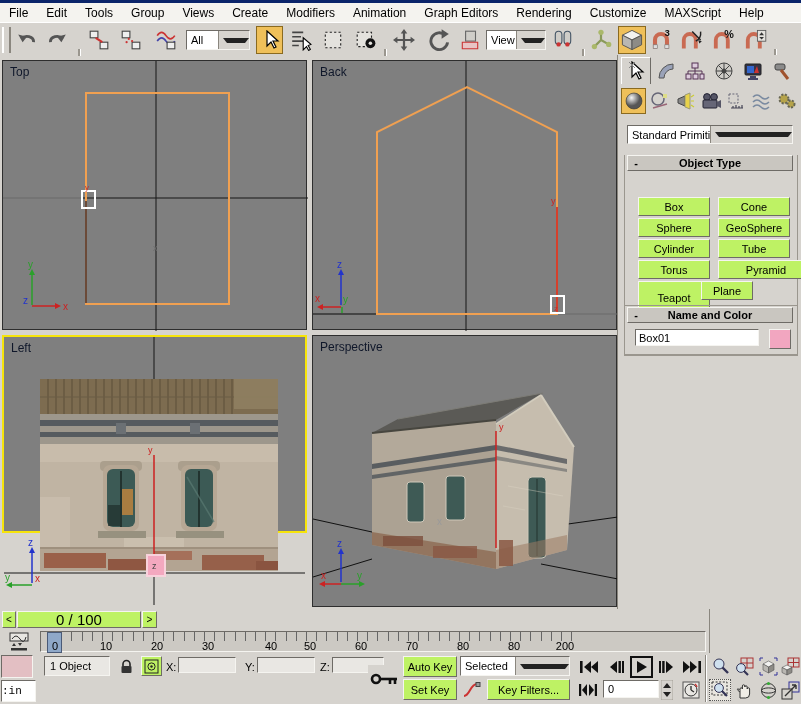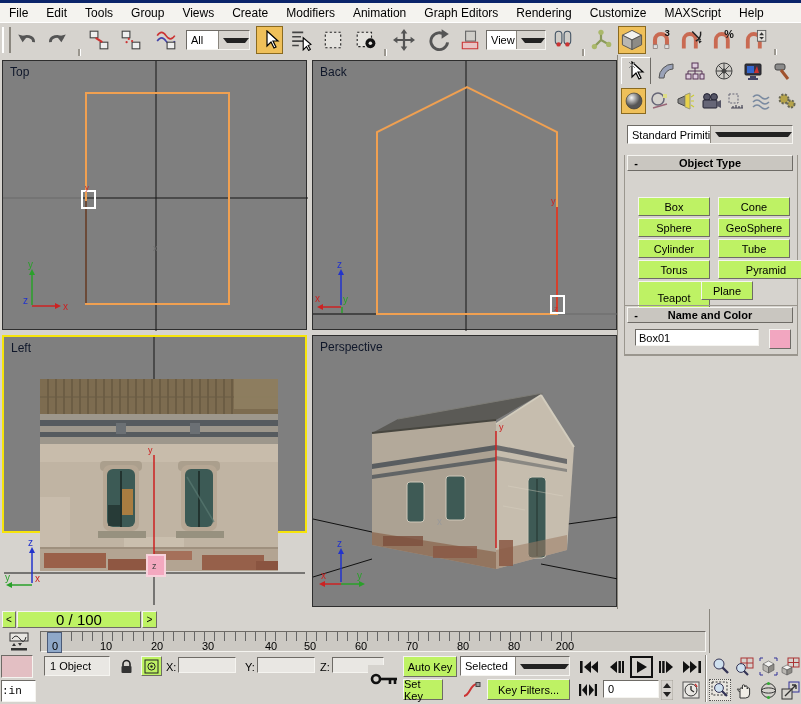--- a/index.html
+++ b/index.html
@@ -570,21 +570,21 @@
     <svg width="30" height="22" viewBox="0 0 30 22">
         <circle cx="6" cy="9" r="4" fill="none" stroke="#111" stroke-width="2.6"></circle>
         <path d="M10 9 H27" stroke="#111" stroke-width="2.6"></path>
         <path d="M20 9 V14 M25 9 V14" stroke="#111" stroke-width="2.6"></path>
       </svg>
   </div>
 
   <div class="abs btn" style="left:403px;top:3px;width:54px;height:21px">
     <span>Auto Key</span>
   </div>
-  <div class="abs btn" style="left:403px;top:26px;width:40px;height:21px">
+  <div class="abs btn" style="left:403px;top:26px;width:54px;height:21px">
     <span>Set Key</span>
   </div>
   <div class="abs dd" style="left:460px;top:3px;width:110px;height:20px">
     <span>Selected</span>
     <span class="ddbtn">
         <span class="tri-down"></span>
       </span>
   </div>
   <div class="abs flat" style="left:460px;top:26px;width:24px;height:21px">
     <svg width="20" height="18" viewBox="0 0 20 18">

